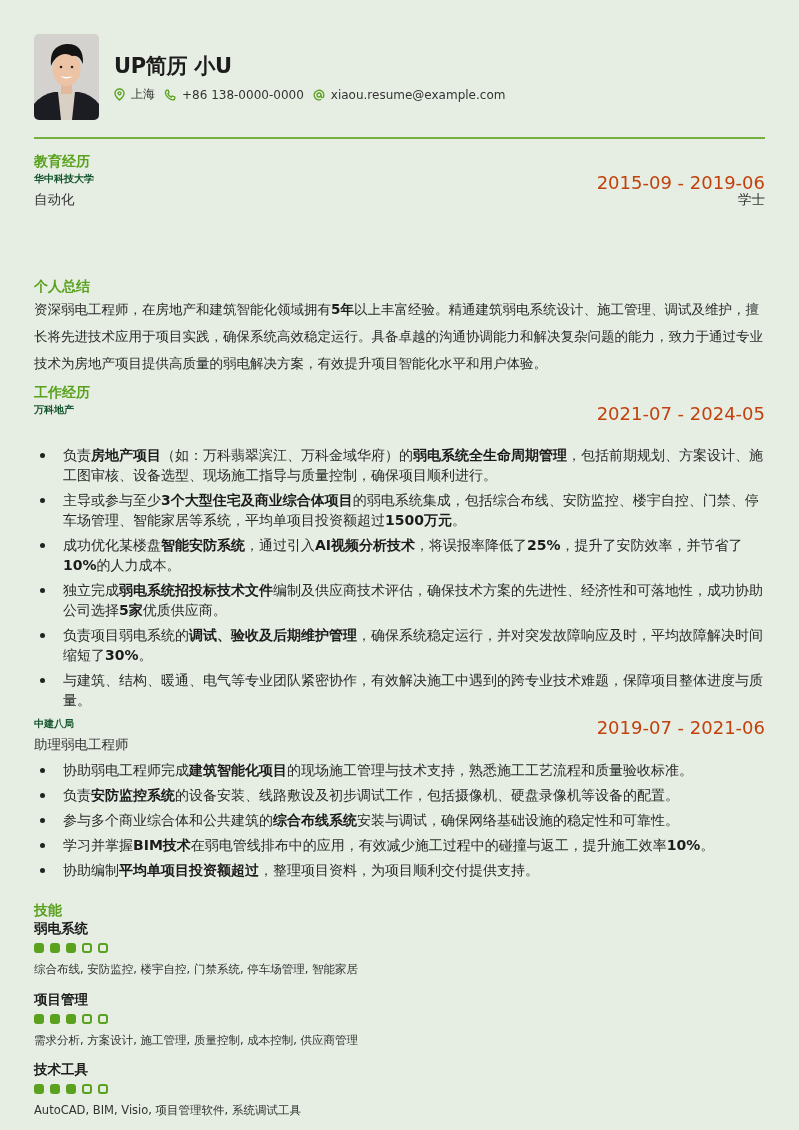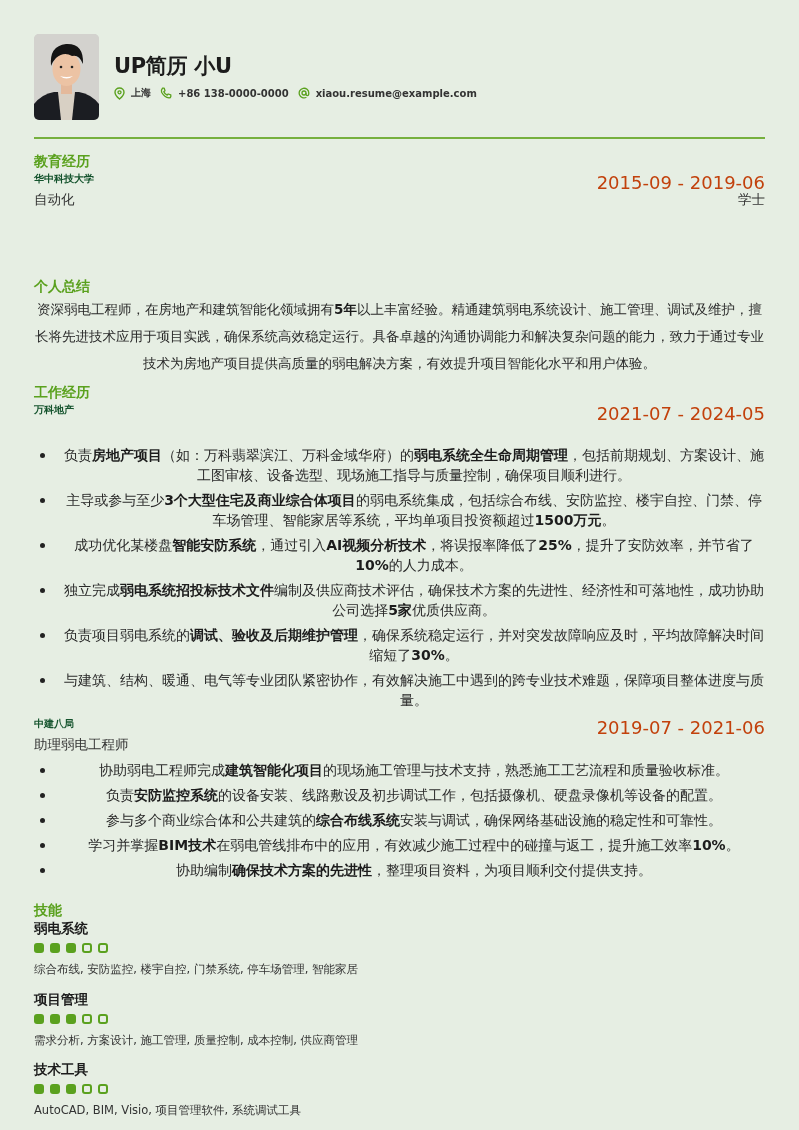--- a/index.html
+++ b/index.html
@@ -2,33 +2,33 @@
 <html><head>
 <meta charset="utf-8">
 <style>
   html, body { margin: 0; padding: 0; }
   body {
     width: 799px; height: 1130px; overflow: hidden;
     background: #e6eee3;
     font-family: "DejaVu Sans", "Liberation Sans", sans-serif;
     color: #222;
   }
-  .page { position: relative; width: 799px; height: 912px; text-align: center; }
+  .page { position: relative; width: 799px; height: 912px; }
   .header { position: absolute; left: 34px; top: 34px; width: 731px; height: 86px; }
   .avatar {
     position: absolute; left: 0; top: 0; width: 65px; height: 86px;
     border-radius: 5px; overflow: hidden; background: #d2d2cf;
   }
   .name {
     position: absolute; left: 80px; top: 18px;
     font-size: 21px; font-weight: 600; color: #1c1c1c; letter-spacing: -0.3px;
   }
   .contacts {
     position: absolute; left: 80px; top: 52px; display: flex; align-items: center;
-    font-size: 10px; color: #333; font-weight: bold;
+    font-size: 12px; color: #333;
   }
   .contact { display: flex; align-items: center; margin-right: 9px; }
   .contact svg { margin-right: 6px; }
   .divider { position: absolute; left: 34px; top: 137px; width: 731px; height: 1.5px; background: #76b03e; }
 
   .section-title { position: absolute; left: 34px; font-size: 14px; font-weight: 700; color: #5aa11e; }
   .row { position: absolute; left: 34px; width: 731px; display: flex; justify-content: space-between; }
   .org { font-size: 10px; font-weight: 700; color: #14532d; }
   .date { font-size: 18px; font-weight: 400; color: #c2410c; }
   .sub { font-size: 13.5px; color: #333; }
@@ -135,21 +135,21 @@
     <span class="date">2019-07 - 2021-06</span>
   </div>
   <div class="row" style="top:736px;">
     <span class="sub">助理弱电工程师</span>
   </div>
   <ul class="bullets tight" style="top:760px;" id="job1">
       <li><span>协助弱电工程师完成</span><b>建筑智能化项目</b><span>的现场施工管理与技术支持，熟悉施工工艺流程和质量验收标准。</span></li>
       <li><span>负责</span><b>安防监控系统</b><span>的设备安装、线路敷设及初步调试工作，包括摄像机、硬盘录像机等设备的配置。</span></li>
       <li><span>参与多个商业综合体和公共建筑的</span><b>综合布线系统</b><span>安装与调试，确保网络基础设施的稳定性和可靠性。</span></li>
       <li><span>学习并掌握</span><b>BIM技术</b><span>在弱电管线排布中的应用，有效减少施工过程中的碰撞与返工，提升施工效率</span><b>10%</b><span>。</span></li>
-      <li><span>协助编制</span><b>确保技术方案的先进性</b><span>，整理项目资料，为项目顺利交付提供支持。</span></li>
+      <li><span>协助编制</span><b>平均单项目投资额超过</b><span>，整理项目资料，为项目顺利交付提供支持。</span></li>
     </ul>
 
   <div class="section-title" style="top:902px;">技能</div>
 
   <div class="skill-name" style="top:920px;">弱电系统</div>
   <div class="dots" style="top:943px;">
       <span class="dot on"></span>
       <span class="dot on"></span>
       <span class="dot on"></span>
       <span class="dot off"></span>

